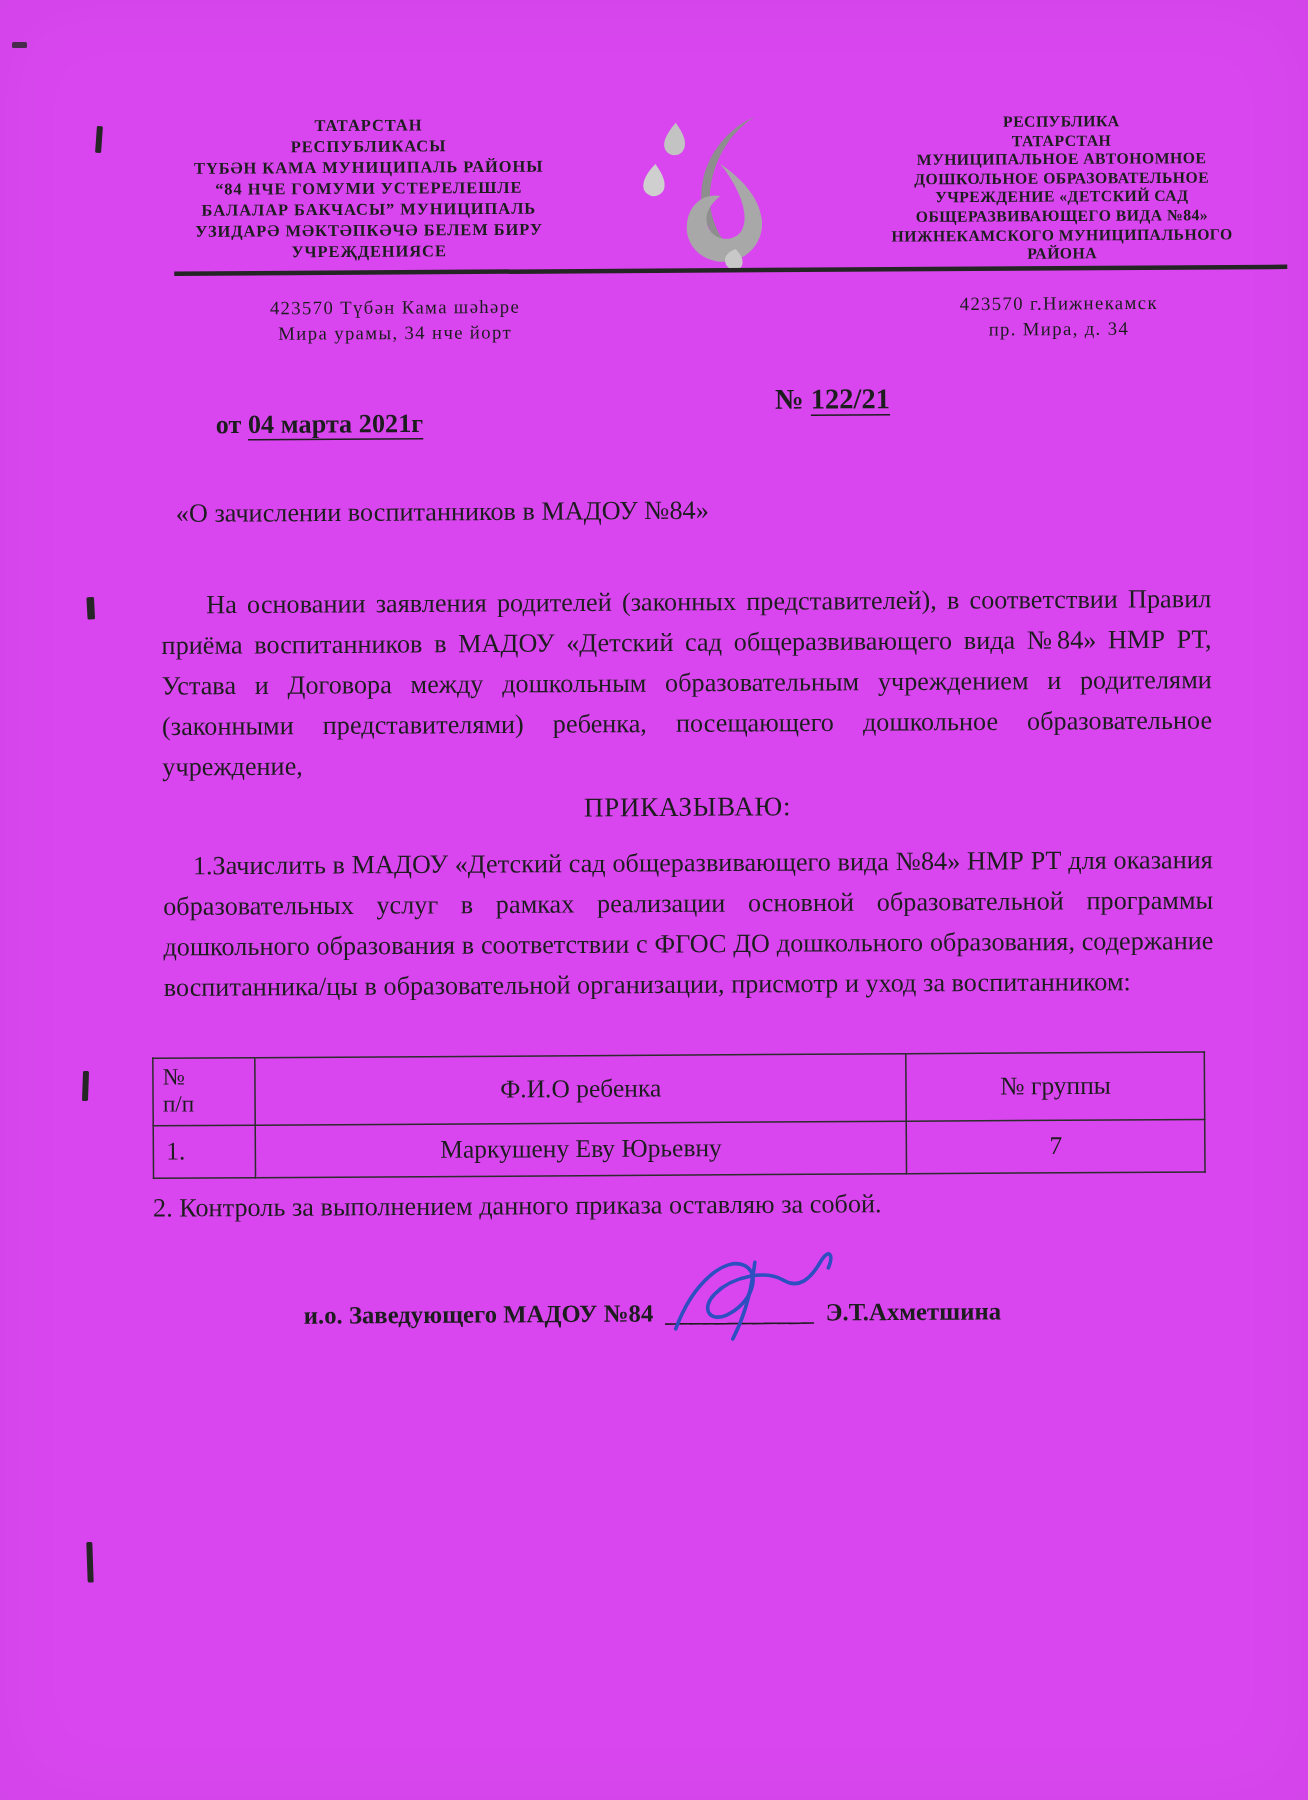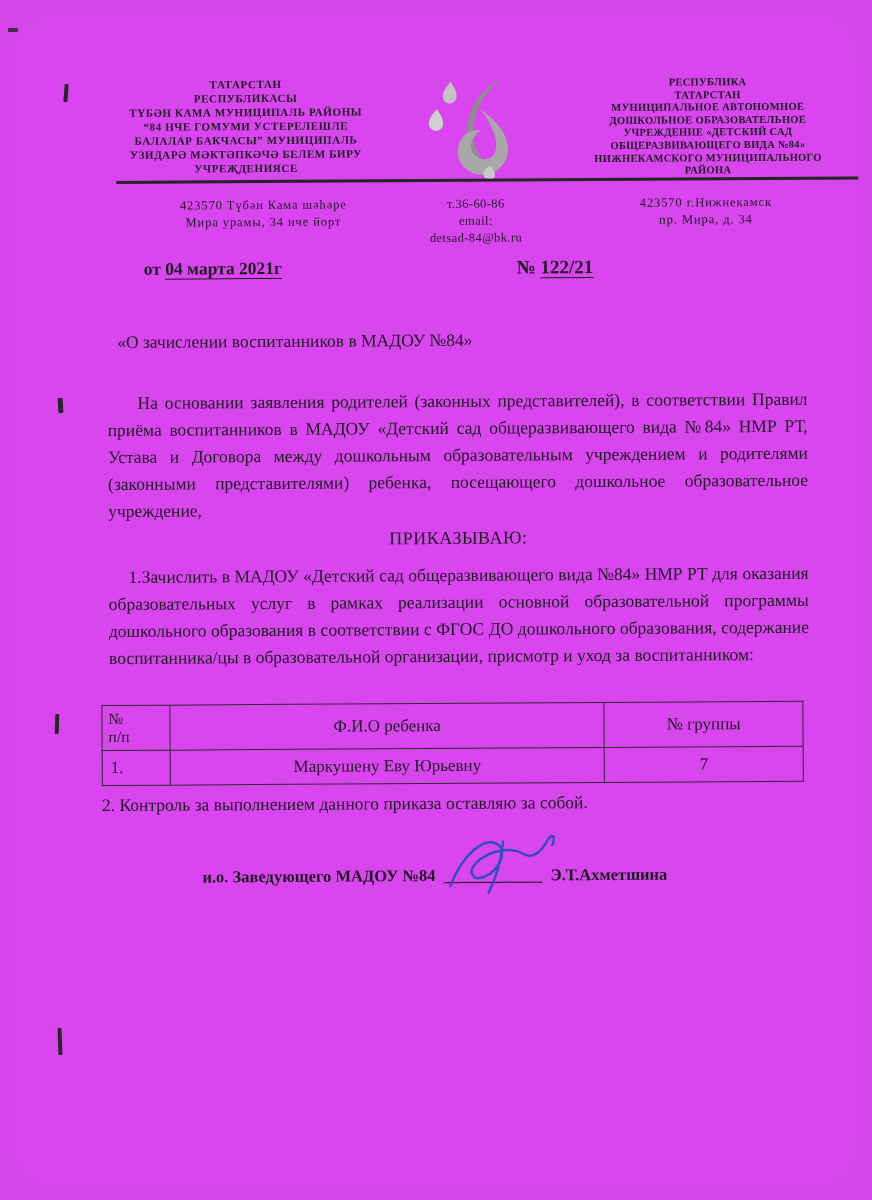--- a/index.html
+++ b/index.html
@@ -40,21 +40,21 @@
     background:#242424;
   }
 
   
   .contact{position:absolute;font-size:12.5px;line-height:17px;text-align:center;letter-spacing:0.9px;}
   .contact-left{left:125px;top:196px;width:280px;}
   .contact-center{left:405px;top:196px;width:145px;letter-spacing:0.4px;}
   .contact-right{left:585px;top:196px;width:245px;}
 
   
-  .date-line{position:absolute;left:145px;top:257px;font-weight:bold;font-size:17.5px;font-family:Liberation Serif, serif;}
+  .date-line{position:absolute;left:145px;top:271px;font-weight:bold;font-size:17.5px;font-family:Liberation Serif, serif;}
   .number-line{position:absolute;left:518px;top:257px;font-weight:bold;font-size:19px;}
   .underlined{text-decoration:underline;text-underline-offset:4px;}
 
   .subject{position:absolute;left:118px;top:330px;font-size:17.5px;}
 
   .para{position:absolute;left:108px;width:700px;margin:0;
     font-size:17.5px;line-height:27px;text-align:justify;}
   .preamble{top:388px;text-indent:30px;}
   .order-word{position:absolute;left:108px;top:528px;width:700px;
     text-align:center;font-size:18px;letter-spacing:0.5px;}
@@ -122,23 +122,20 @@
 ДОШКОЛЬНОЕ ОБРАЗОВАТЕЛЬНОЕ
 УЧРЕЖДЕНИЕ «ДЕТСКИЙ САД
 ОБЩЕРАЗВИВАЮЩЕГО ВИДА №84»
 НИЖНЕКАМСКОГО МУНИЦИПАЛЬНОГО
 РАЙОНА</div>
 
     <div class="rule"></div>
 
     <div class="contact contact-left preline">423570 Түбән Кама шәһәре
 Мира урамы, 34 нче йорт</div>
-    <div class="contact contact-center preline">т.36-60-86
-email:
-detsad-84@bk.ru</div>
     <div class="contact contact-right preline">423570 г.Нижнекамск
 пр. Мира, д.  34</div>
 
     <div class="date-line"><span>от </span><span class="underlined">04 марта  2021г</span></div>
     <div class="number-line"><span>№ </span><span class="underlined">122/21</span></div>
 
     <div class="subject">«О зачислении воспитанников в МАДОУ №84»</div>
 
     <p class="para preamble">На основании заявления родителей (законных представителей), в соответствии Правил приёма воспитанников в МАДОУ «Детский сад общеразвивающего вида №84» НМР РТ, Устава и Договора между дошкольным образовательным учреждением и родителями (законными представителями) ребенка, посещающего дошкольное образовательное учреждение,</p>
     <div class="order-word">ПРИКАЗЫВАЮ:</div>

